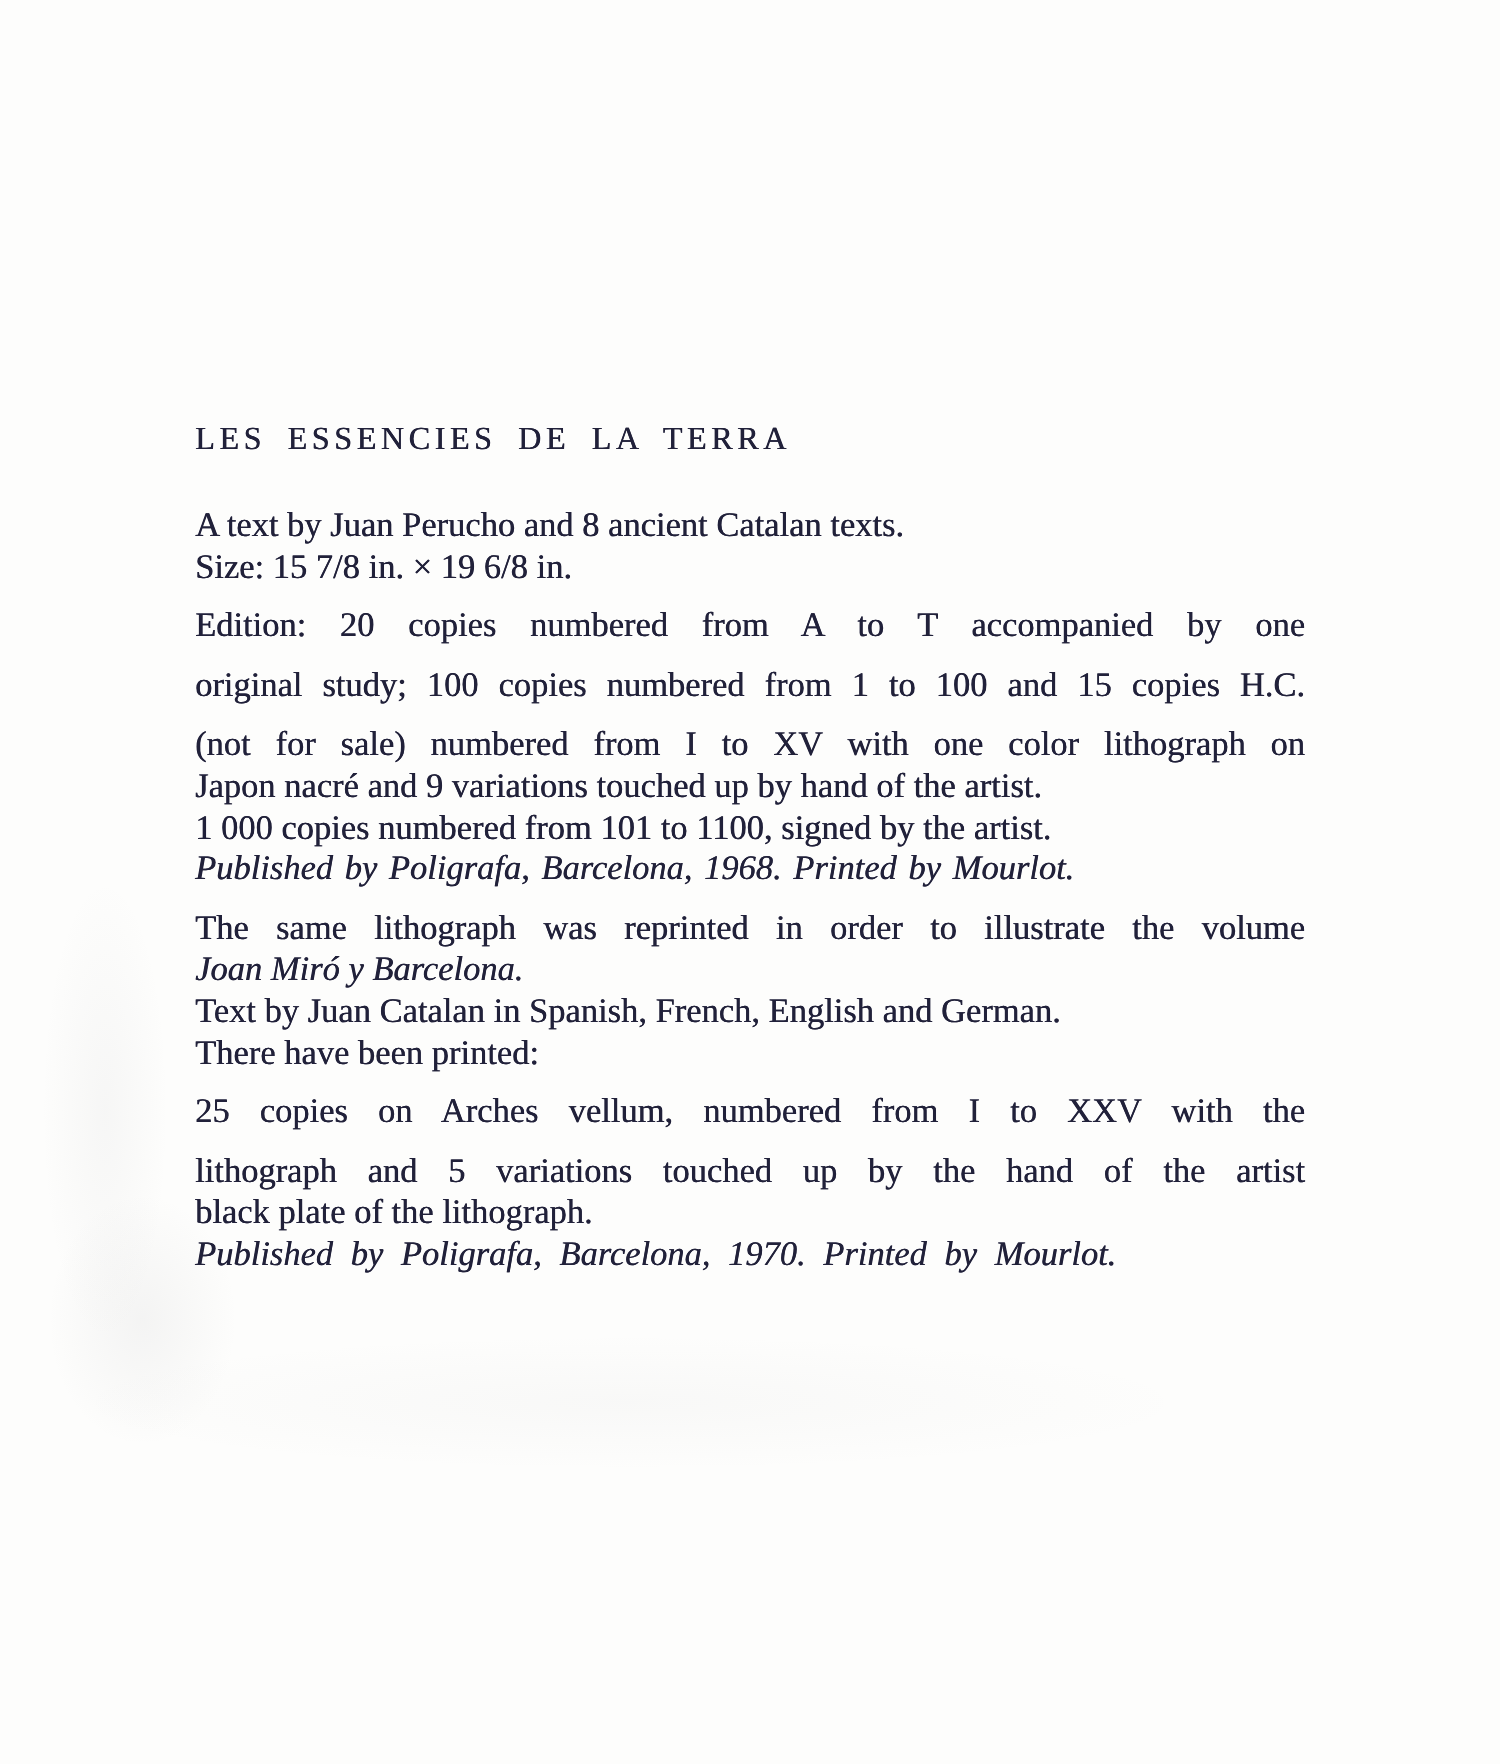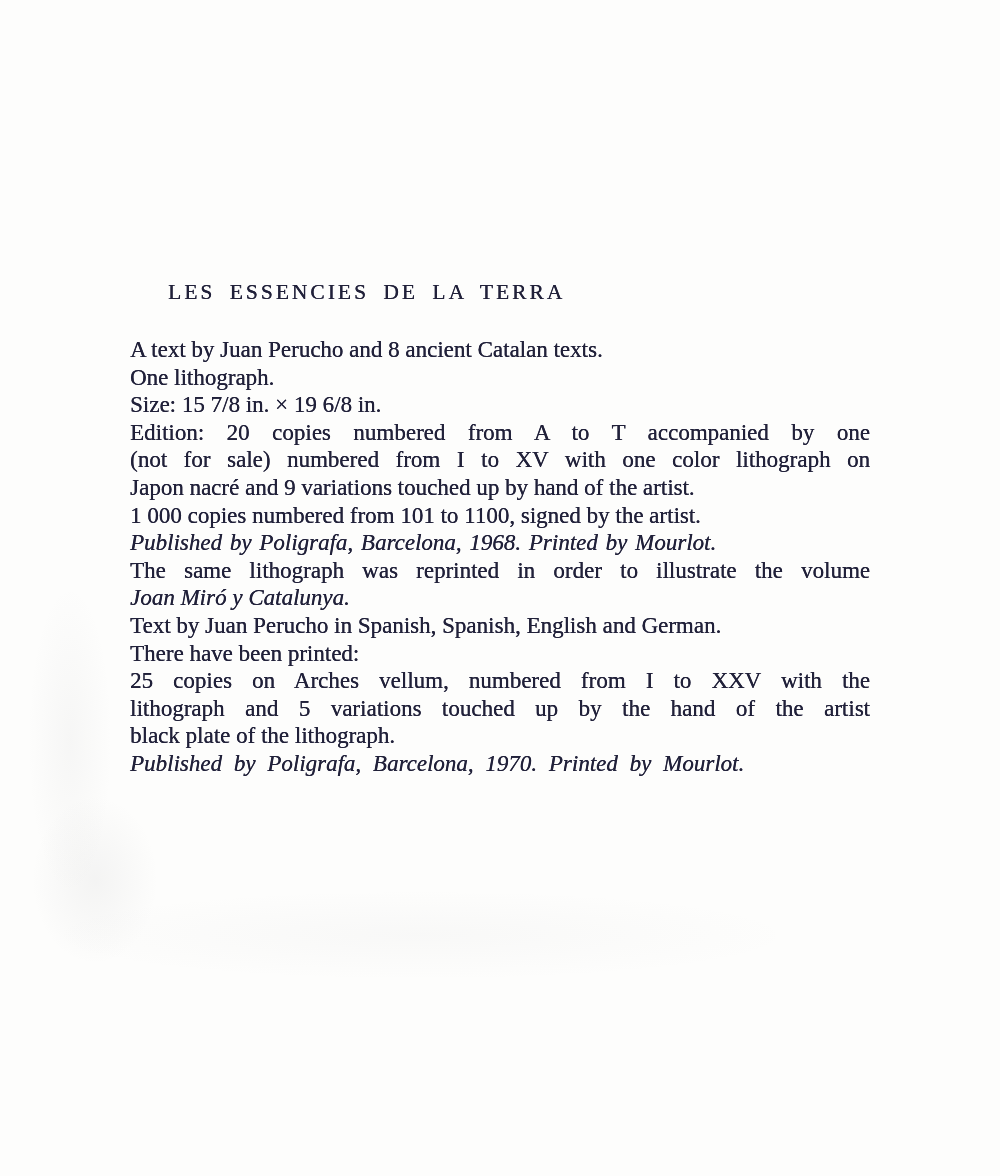--- a/index.html
+++ b/index.html
@@ -29,61 +29,61 @@
     position: absolute;
     left: 130px;
     top: 280px;
     width: 740px;
     font-size: 21.5px;
     line-height: 25px;
     letter-spacing: 3px;
     word-spacing: 6px;
     text-shadow: 0.3px 0 0 currentColor;
     white-space: nowrap;
-    margin-left: 38px;
   }
   .text-block {
     position: absolute;
     left: 130px;
     top: 336px;
     width: 740px;
     font-size: 23px;
     line-height: 27.6px;
     text-shadow: 0.25px 0 0 currentColor;
   }
   .line {
     height: 27.6px;
     white-space: nowrap;
   }
   .line.just {
     white-space: normal;
     text-align: justify;
     text-align-last: justify;
+    margin-top: 12px;
   }
   .line.ital {
     font-style: italic;
   }
 </style>
 </head>
 <body style="--paper: #fdfdfc; --ink: #21213a;">
 
 <div class="scan-noise"></div>
 
 <div class="page-title">LES ESSENCIES DE LA TERRA</div>
 
 <div class="text-block">
     <div class="line">A text by Juan Perucho and 8 ancient Catalan texts.</div>
-    <div class="line">One lithograph.</div>
     <div class="line">Size: 15 7/8 in. × 19 6/8 in.</div>
     <div class="line just">Edition: 20 copies numbered from A to T accompanied by one</div>
+    <div class="line just">original study; 100 copies numbered from 1 to 100 and 15 copies H.C.</div>
     <div class="line just">(not for sale) numbered from I to XV with one color lithograph on</div>
     <div class="line">Japon nacré and 9 variations touched up by hand of the artist.</div>
     <div class="line">1 000 copies numbered from 101 to 1100, signed by the artist.</div>
     <div class="line ital" style="word-spacing: 2px;">Published by Poligrafa, Barcelona, 1968. Printed by Mourlot.</div>
     <div class="line just">The same lithograph was reprinted in order to illustrate the volume</div>
-    <div class="line ital">Joan Miró y Catalunya.</div>
-    <div class="line">Text by Juan Perucho in Spanish, Spanish, English and German.</div>
+    <div class="line ital">Joan Miró y Barcelona.</div>
+    <div class="line">Text by Juan Catalan in Spanish, French, English and German.</div>
     <div class="line">There have been printed:</div>
     <div class="line just">25 copies on Arches vellum, numbered from I to XXV with the</div>
     <div class="line just">lithograph and 5 variations touched up by the hand of the artist</div>
     <div class="line">black plate of the lithograph.</div>
     <div class="line ital" style="word-spacing: 6px;">Published by Poligrafa, Barcelona, 1970. Printed by Mourlot.</div>
   </div>
 
 </body></html>

